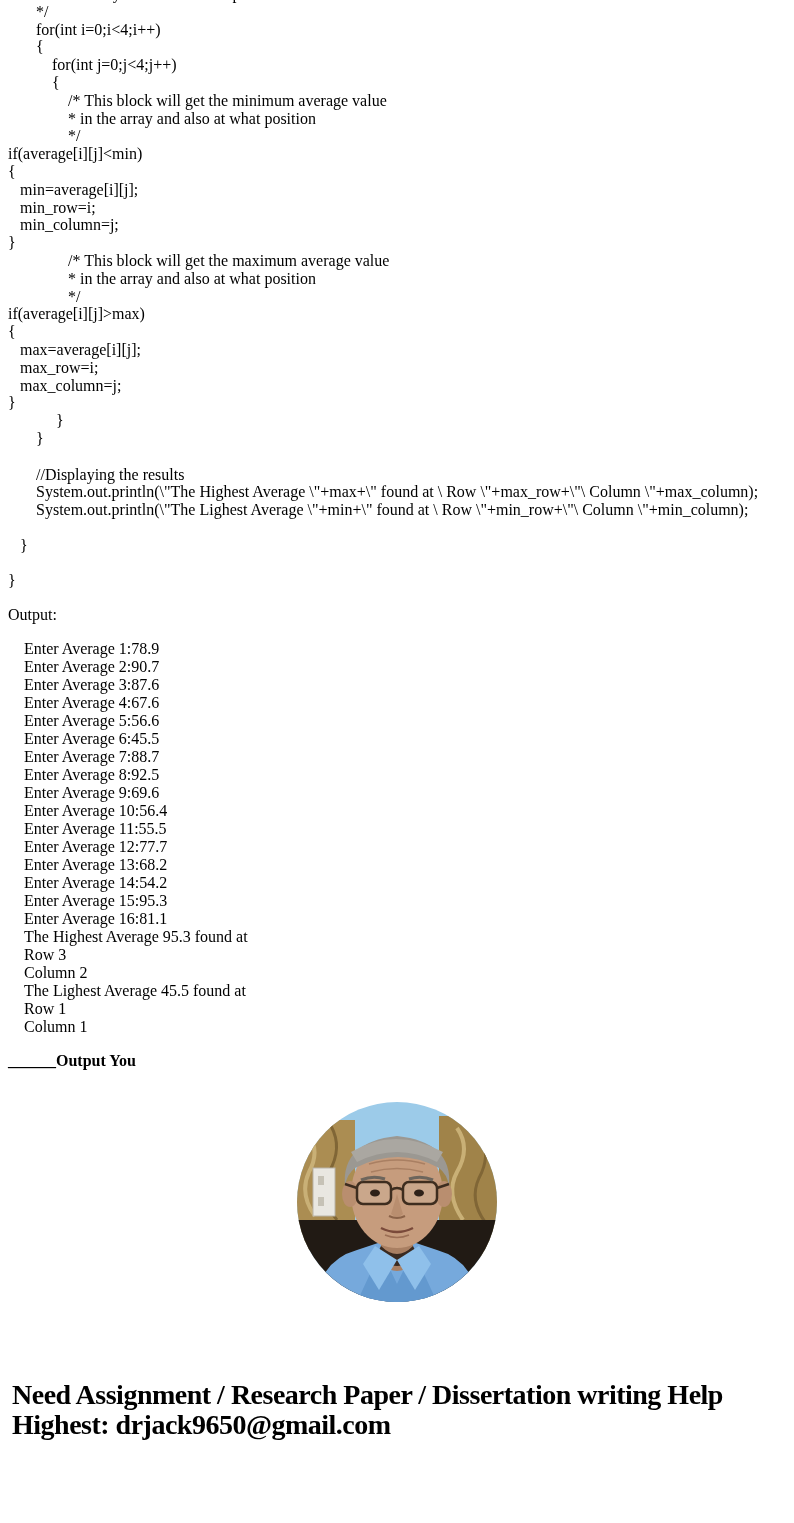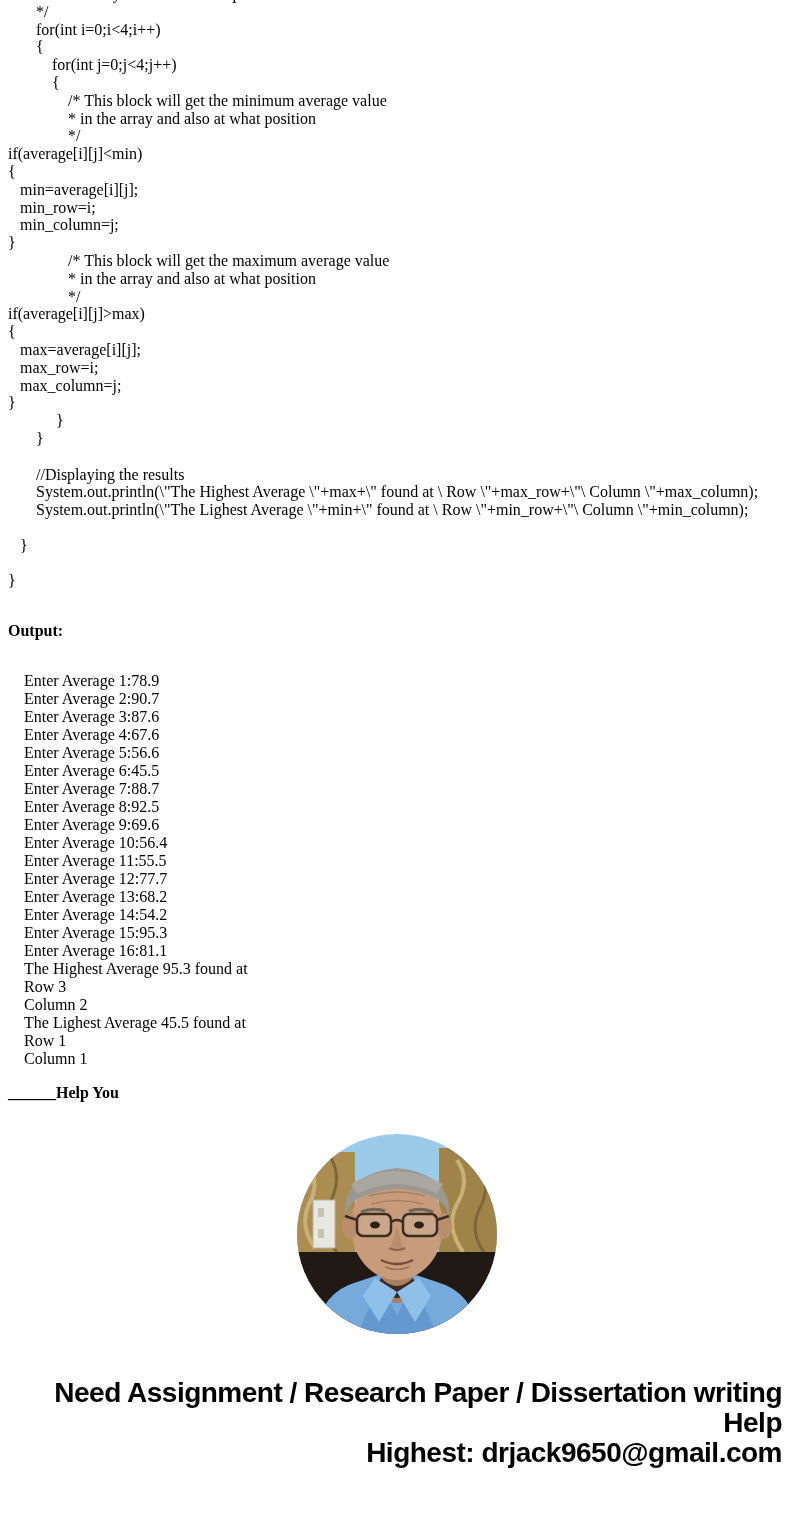--- a/index.html
+++ b/index.html
@@ -24,44 +24,44 @@
     font-size: 16px;
     line-height: 17.8px;
     white-space: pre;
   }
   p.sep {
     margin: 16px 0;
     line-height: 18px;
     white-space: pre;
   }
   p.out-head {
-    margin: 32px 0;
-    line-height: 18px;
-    font-weight: bold;
+    margin: 16px 0;
+    line-height: 18px;
+    font-weight: normal;
   }
   p.out-list {
     margin: 16px 16px;
     line-height: 18px;
     white-space: pre-line;
   }
   p.thanks {
     margin: 16px 0;
     line-height: 18px;
     font-weight: bold;
   }
   .avatar-wrap {
     margin: 32px auto 0 auto;
     width: 200px;
     height: 200px;
   }
   .footer {
-    margin: 44px auto 0 auto;
+    margin: 78px auto 0 auto;
     max-width: 770px;
-    text-align: right;
-    font-family: Liberation Sans, sans-serif;
+    text-align: left;
+    font-family: Liberation Serif, serif;
     font-weight: bold;
     font-size: 28px;
     line-height: 30px;
     letter-spacing: -0.5px;
   }
 </style>
 </head>
 <body>
 
 <div class="page">
@@ -120,21 +120,21 @@
 Enter Average 14:54.2
 Enter Average 15:95.3
 Enter Average 16:81.1
 The Highest Average 95.3 found at
 Row 3
 Column 2
 The Lighest Average 45.5 found at
 Row 1
 Column 1</p>
 
-  <p class="thanks"><span>______</span><span>Help You</span></p>
+  <p class="thanks"><span>______</span><span>Output You</span></p>
 
   <div class="avatar-wrap">
     <svg width="200" height="200" viewBox="0 0 200 200">
       <defs>
         <clipPath id="circ">
             <circle cx="100" cy="100" r="100"></circle>
           </clipPath>
       </defs>
       <g clip-path="url(#circ)">
 

